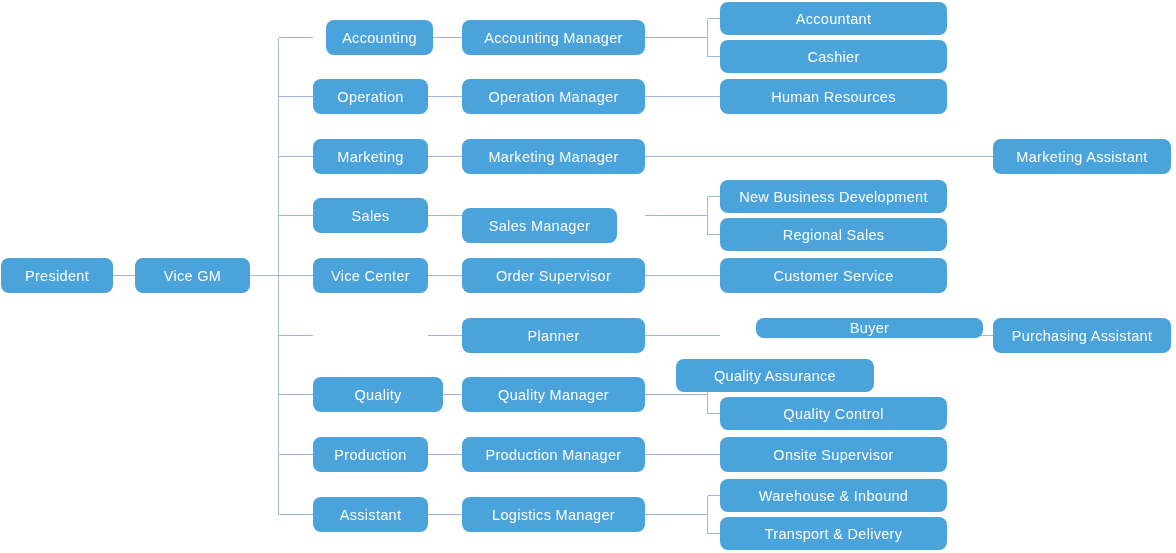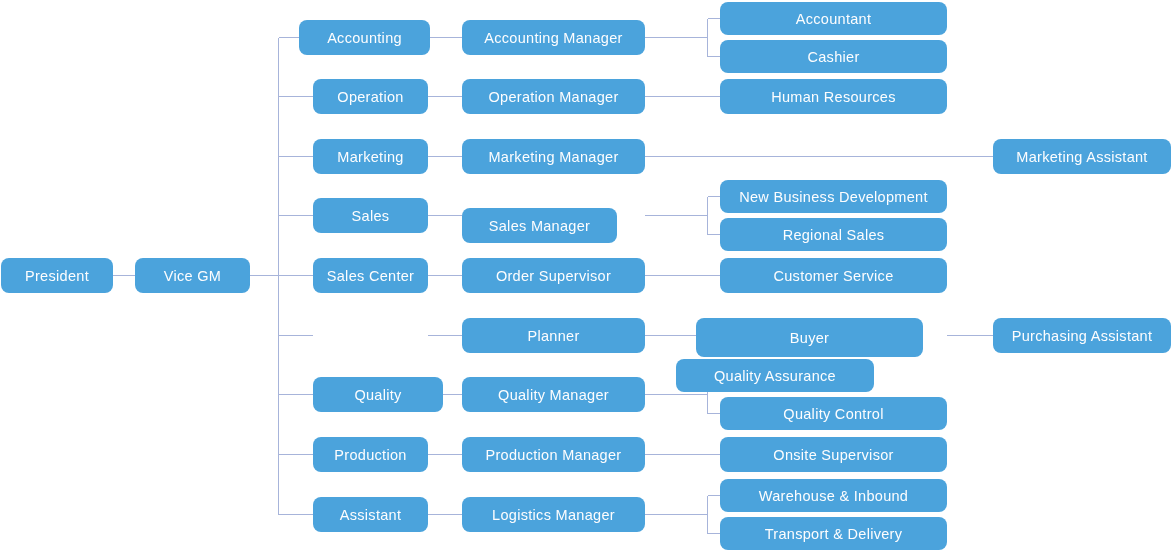--- a/index.html
+++ b/index.html
@@ -45,46 +45,46 @@
     <path d="M947 335.5 H993"></path>
     <path d="M645 37.5 H707.5 M707.5 18.5 V56.5 M707.5 18.5 H720 M707.5 56.5 H720"></path>
     <path d="M645 215.5 H707.5 M707.5 196.5 V234.5 M707.5 196.5 H720 M707.5 234.5 H720"></path>
     <path d="M645 394.5 H707.5 M707.5 375.5 V413.5 M707.5 375.5 H720 M707.5 413.5 H720"></path>
     <path d="M645 514.5 H707.5 M707.5 495.5 V533.5 M707.5 495.5 H720 M707.5 533.5 H720"></path>
   </svg>
 
   <div class="node" style="left:1px;top:258px;width:112px;height:35px">President</div>
   <div class="node" style="left:135px;top:258px;width:115px;height:35px">Vice GM</div>
 
-  <div class="node" style="left:299px;top:20px;width:131px;height:35px">Accounting</div>
+  <div class="node" style="left:326px;top:20px;width:107px;height:35px">Accounting</div>
   <div class="node" style="left:313px;top:79px;width:115px;height:35px">Operation</div>
   <div class="node" style="left:313px;top:139px;width:115px;height:35px">Marketing</div>
   <div class="node" style="left:313px;top:198px;width:115px;height:35px">Sales</div>
-  <div class="node" style="left:313px;top:258px;width:115px;height:35px">Sales Center</div>
+  <div class="node" style="left:313px;top:258px;width:115px;height:35px">Vice Center</div>
   <div class="node" style="left:313px;top:377px;width:130px;height:35px">Quality</div>
   <div class="node" style="left:313px;top:437px;width:115px;height:35px">Production</div>
   <div class="node" style="left:313px;top:497px;width:115px;height:35px">Assistant</div>
 
   <div class="node" style="left:462px;top:20px;width:183px;height:35px">Accounting Manager</div>
   <div class="node" style="left:462px;top:79px;width:183px;height:35px">Operation Manager</div>
   <div class="node" style="left:462px;top:139px;width:183px;height:35px">Marketing Manager</div>
   <div class="node" style="left:462px;top:208px;width:155px;height:35px">Sales Manager</div>
   <div class="node" style="left:462px;top:258px;width:183px;height:35px">Order Supervisor</div>
   <div class="node" style="left:462px;top:318px;width:183px;height:35px">Planner</div>
   <div class="node" style="left:462px;top:377px;width:183px;height:35px">Quality Manager</div>
   <div class="node" style="left:462px;top:437px;width:183px;height:35px">Production Manager</div>
   <div class="node" style="left:462px;top:497px;width:183px;height:35px">Logistics Manager</div>
 
   <div class="node" style="left:720px;top:2px;width:227px;height:33px">Accountant</div>
   <div class="node" style="left:720px;top:40px;width:227px;height:33px">Cashier</div>
   <div class="node" style="left:720px;top:79px;width:227px;height:35px">Human Resources</div>
   <div class="node" style="left:720px;top:180px;width:227px;height:33px">New Business Development</div>
   <div class="node" style="left:720px;top:218px;width:227px;height:33px">Regional Sales</div>
   <div class="node" style="left:720px;top:258px;width:227px;height:35px">Customer Service</div>
-  <div class="node" style="left:696px;top:318px;width:227px;height:39px">Buyer</div>
+  <div class="node" style="left:756px;top:318px;width:227px;height:20px">Buyer</div>
   <div class="node" style="left:676px;top:359px;width:198px;height:33px">Quality Assurance</div>
   <div class="node" style="left:720px;top:397px;width:227px;height:33px">Quality Control</div>
   <div class="node" style="left:720px;top:437px;width:227px;height:35px">Onsite Supervisor</div>
   <div class="node" style="left:720px;top:479px;width:227px;height:33px">Warehouse &amp; Inbound</div>
   <div class="node" style="left:720px;top:517px;width:227px;height:33px">Transport &amp; Delivery</div>
 
   <div class="node" style="left:993px;top:139px;width:178px;height:35px">Marketing Assistant</div>
   <div class="node" style="left:993px;top:318px;width:178px;height:35px">Purchasing Assistant</div>
 
 </div>

